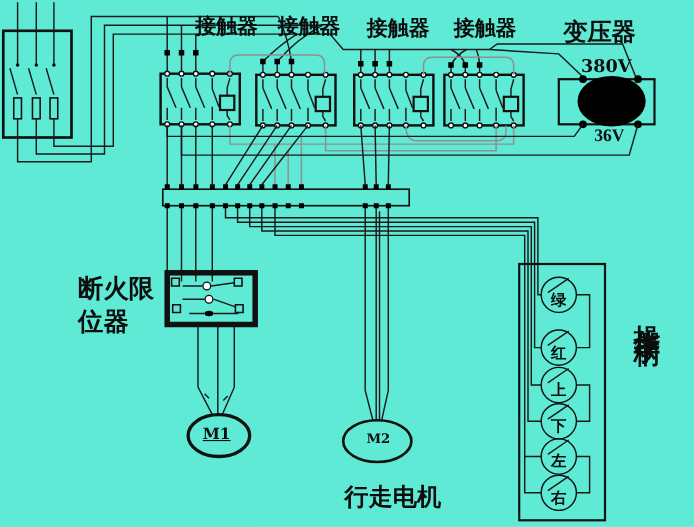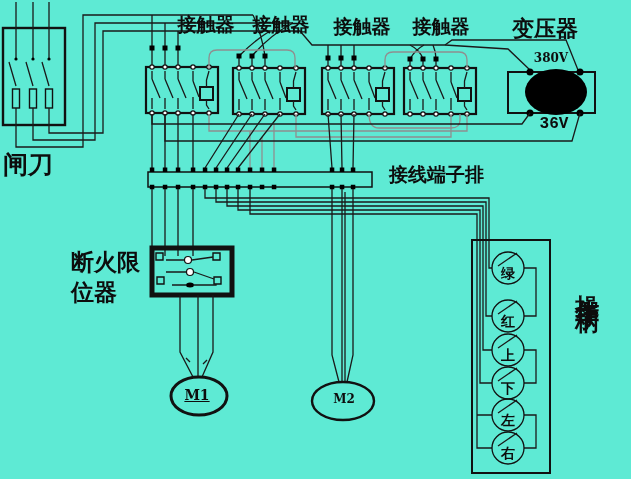--- a/index.html
+++ b/index.html
@@ -201,28 +201,27 @@
       <path class="wire" stroke-width="1.1" d="M498,266 L517,253 M498,314 L517,301 M498,348 L517,335 M498,381 L517,368 M498,413 L517,400 M498,446 L517,433"></path>
     </g>
   </g>
 </svg>
 
   <div class="lbl ctr" style="left:206px;top:15px;font-size:19px;">接触器</div>
   <div class="lbl ctr" style="left:281px;top:15px;font-size:19px;">接触器</div>
   <div class="lbl ctr" style="left:362px;top:17px;font-size:19px;">接触器</div>
   <div class="lbl ctr" style="left:441px;top:17px;font-size:19px;">接触器</div>
   <div class="lbl ctr" style="left:545px;top:17px;font-size:22px;">变压器</div>
-  <div class="lbl ctr" style="left:551px;top:52px;font-size:12px;font-family:'DejaVu Serif',serif;">380V</div>
-  <div class="lbl ctr" style="left:554px;top:116px;font-size:16px;font-family:Liberation Mono, monospace;">36V</div>
-  <div class="lbl" style="left:3px;top:152px;font-size:25px;">闸刀</div>
-  <div class="lbl" style="left:389px;top:165px;font-size:19px;">接线端子排</div>
+  <div class="lbl ctr" style="left:551px;top:52px;font-size:16px;font-family:'DejaVu Serif',serif;">380V</div>
+  <div class="lbl ctr" style="left:554px;top:116px;font-size:16px;font-family:Liberation Serif, serif;">36V</div>
   <div class="lbl" style="left:71px;top:251px;font-size:23px;">断火限</div>
   <div class="lbl" style="left:71px;top:281px;font-size:23px;text-align:center;">位器</div>
   <div class="lbl ctr" style="left:197px;top:388px;font-size:14px;font-family:'DejaVu Serif',serif;text-decoration:underline;">M1</div>
   <div class="lbl ctr" style="left:344px;top:393px;font-size:12px;font-family:'DejaVu Serif',serif;">M2</div>
+  <div class="lbl ctr" style="left:357px;top:440px;font-size:22px;">行走电机</div>
   <div class="lbl vert" style="left:574px;top:276px;font-size:24px;">操作手柄</div>
   <div class="lbl ctr" style="left:508px;top:267px;font-size:14px;">绿</div>
   <div class="lbl ctr" style="left:508px;top:315px;font-size:14px;">红</div>
   <div class="lbl ctr" style="left:508px;top:349px;font-size:14px;">上</div>
   <div class="lbl ctr" style="left:508px;top:382px;font-size:14px;">下</div>
   <div class="lbl ctr" style="left:508px;top:414px;font-size:14px;">左</div>
   <div class="lbl ctr" style="left:508px;top:447px;font-size:14px;">右</div>
 </div>
 
 </body></html>

